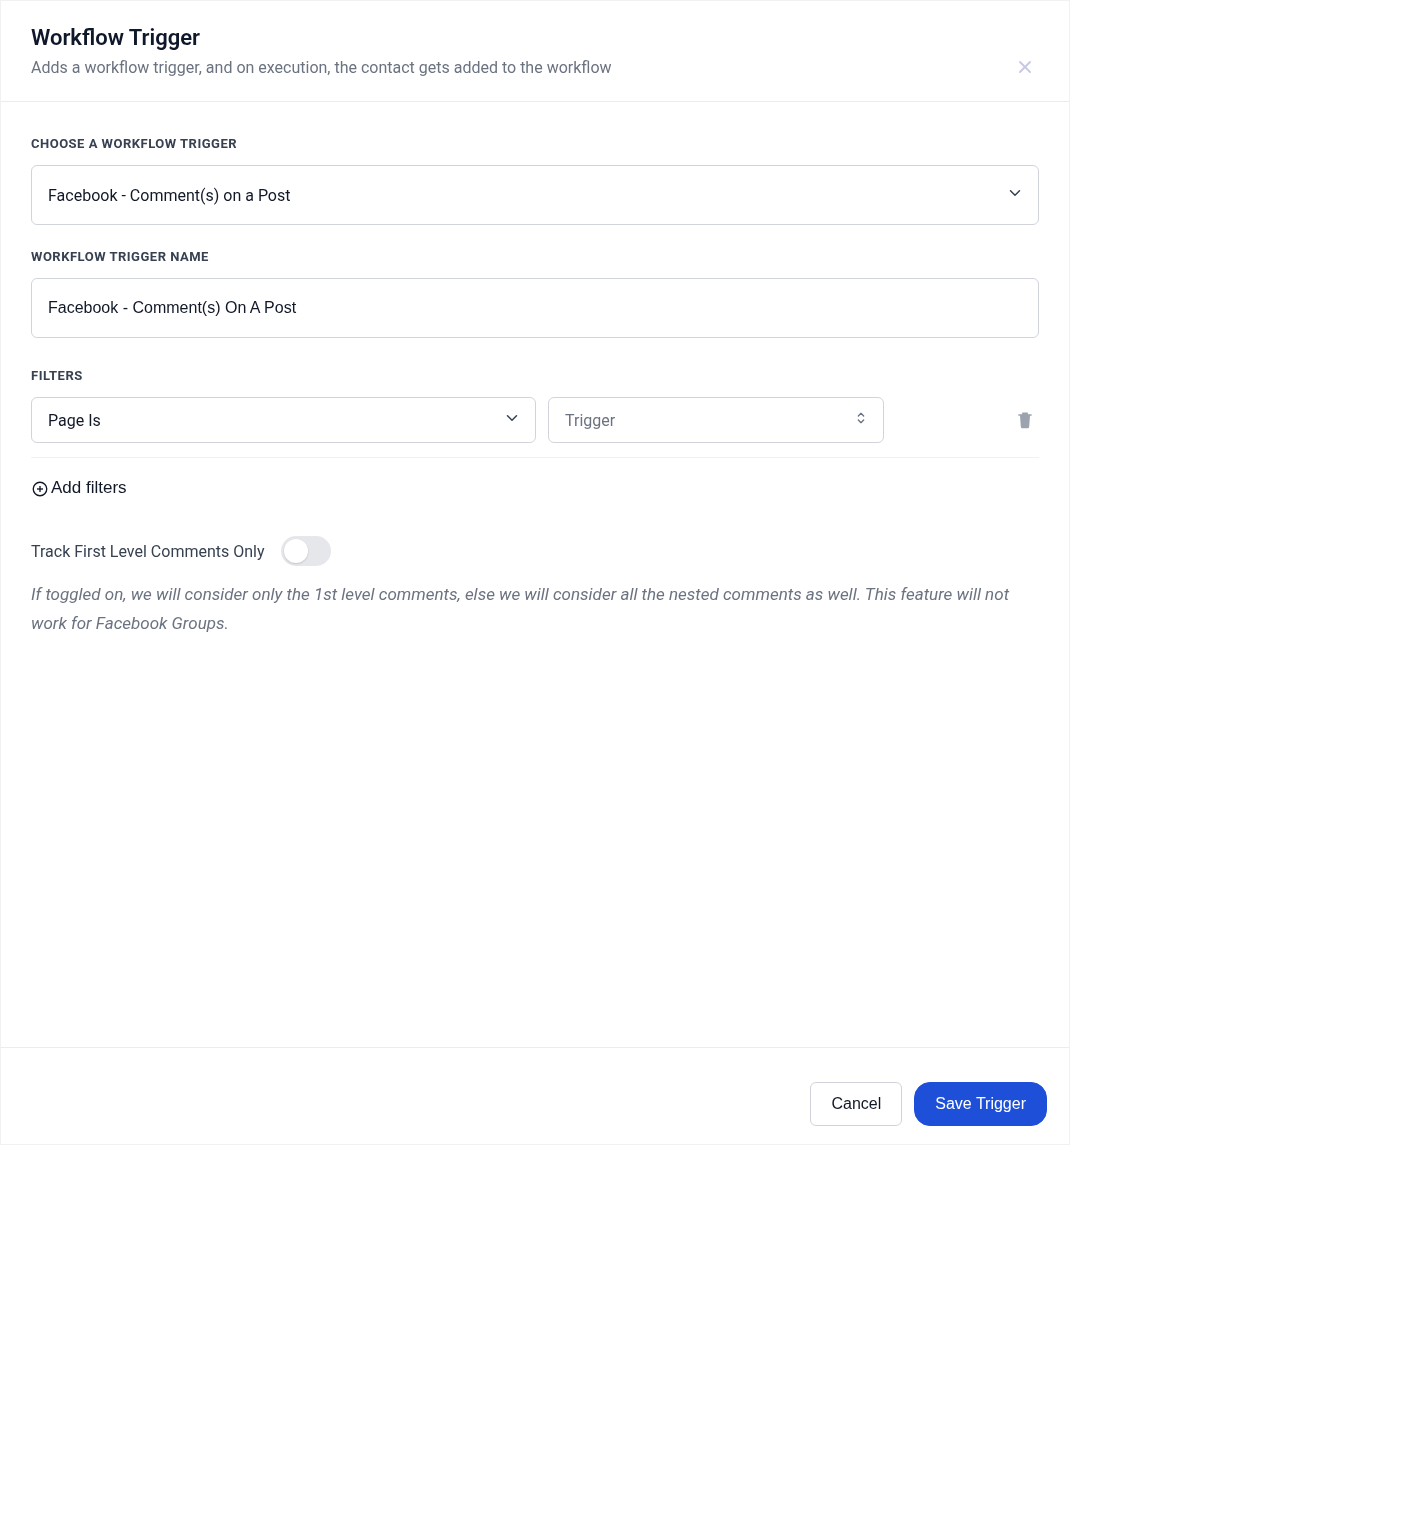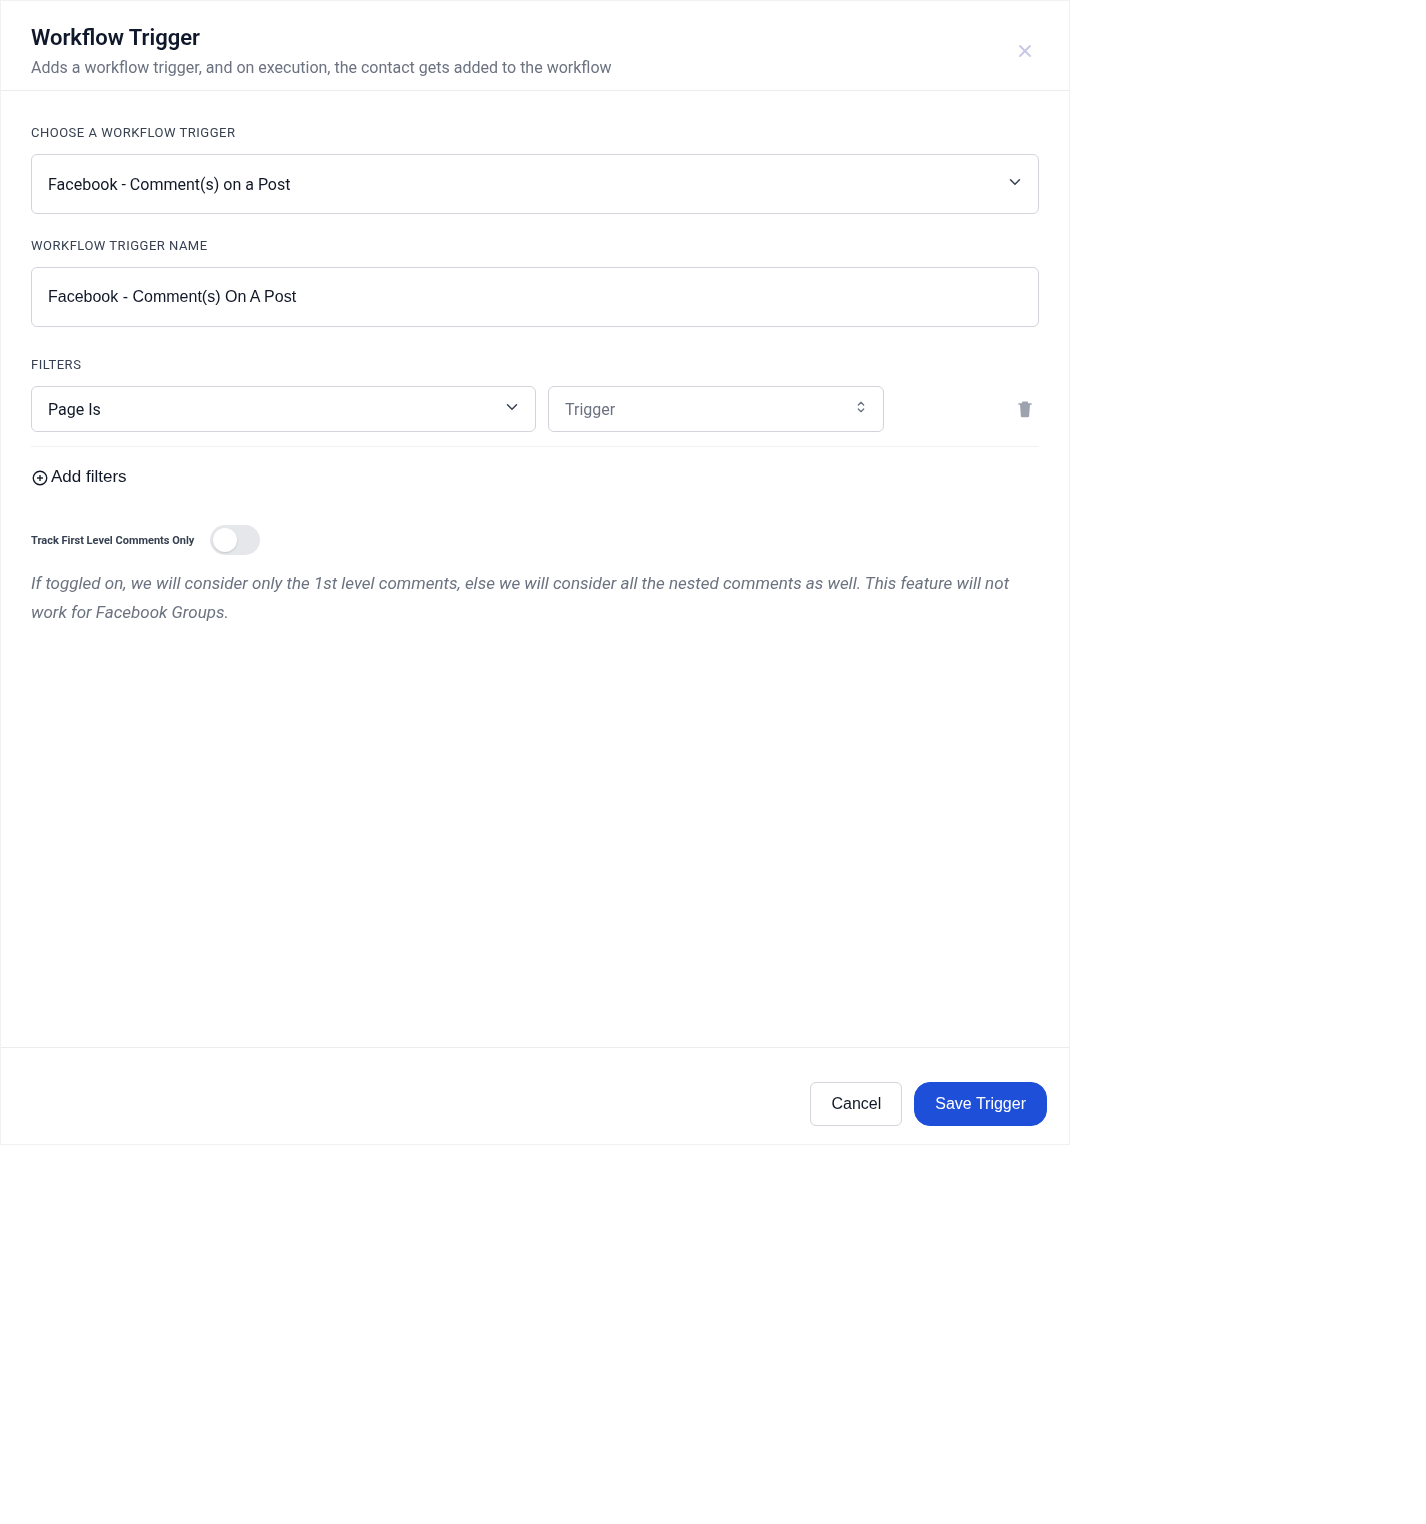--- a/index.html
+++ b/index.html
@@ -7,25 +7,25 @@
       font-family: -apple-system, BlinkMacSystemFont, "Segoe UI", Roboto, Helvetica, Arial, sans-serif;
       background: #fff;
       color: #111827;
       width: 1070px;
       height: 1145px;
       display: flex;
       flex-direction: column;
       border: 1px solid #f1f1f3;
     }
     .header {
-      padding: 24px 30px 13px 30px;
+      padding: 24px 30px 24px 30px;
       border-bottom: 1px solid #ececf0;
       display: flex;
       justify-content: space-between;
-      align-items: center;
+      align-items: flex-end;
     }
     .header-texts { flex: 1; }
     .header-title {
       font-size: 22px;
       font-weight: 600;
       color: #0f172a;
       margin-bottom: 8px;
     }
     .header-subtitle {
       font-size: 16px;
@@ -41,21 +41,21 @@
       border: none;
     }
     .close-btn svg { width: 20px; height: 20px; display:block; }
     .body {
       padding: 34px 30px 20px 30px;
       flex: 1;
       overflow: auto;
     }
     .section-label {
       font-size: 13px;
-      font-weight: 400;
+      font-weight: 700;
       letter-spacing: 0.5px;
       color: #374151;
       margin-bottom: 14px;
       text-transform: uppercase;
     }
     .section-label.filters { margin-top: 30px; }
     .field-wrap { margin-bottom: 24px; }
     .select, .text-input, .select-small {
       width: 100%;
       height: 60px;
@@ -109,22 +109,22 @@
       background:none; border:none; padding:0;
     }
     .add-filters svg { width:18px; height:18px; display:block; }
     .toggle-row {
       margin-top: 34px;
       display: flex;
       align-items: center;
       gap: 16px;
     }
     .toggle-label {
-      font-size: 11px;
-      font-weight: 700;
+      font-size: 16px;
+      font-weight: 400;
       color: #374151;
     }
     .toggle {
       width: 50px;
       height: 30px;
       border-radius: 999px;
       background: #e5e7eb;
       position: relative;
       cursor: pointer;
       border:none;

